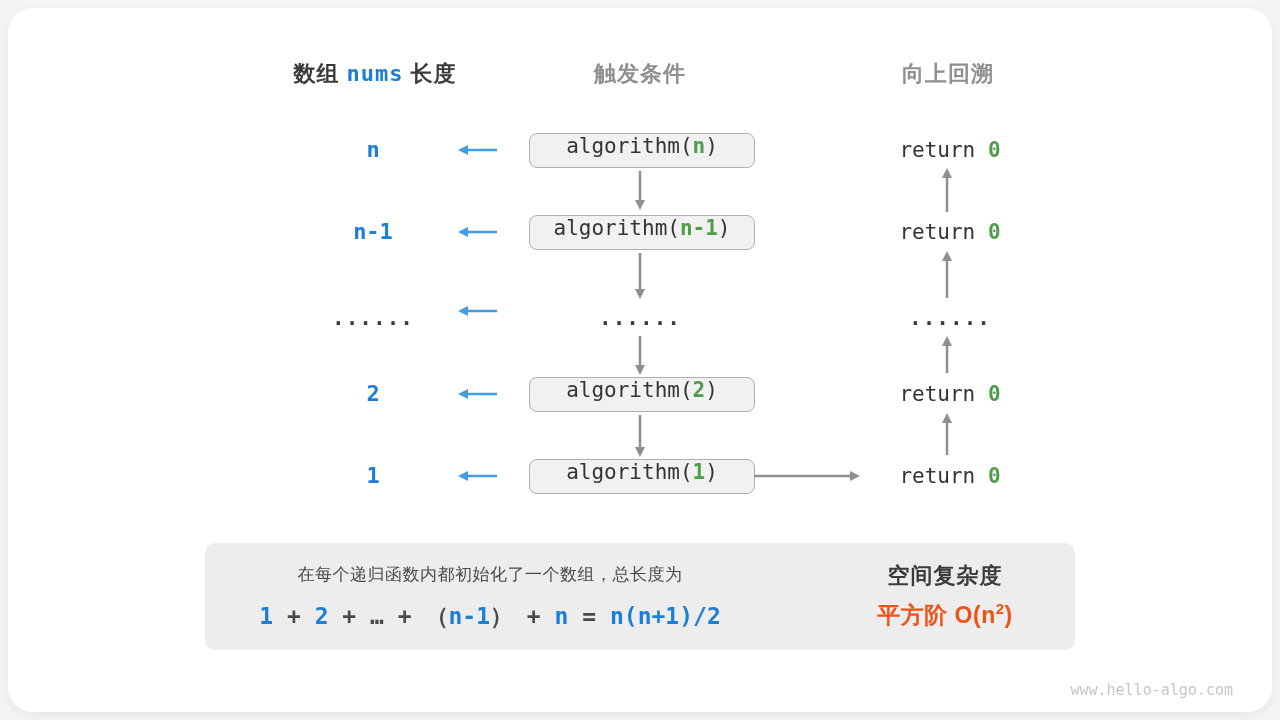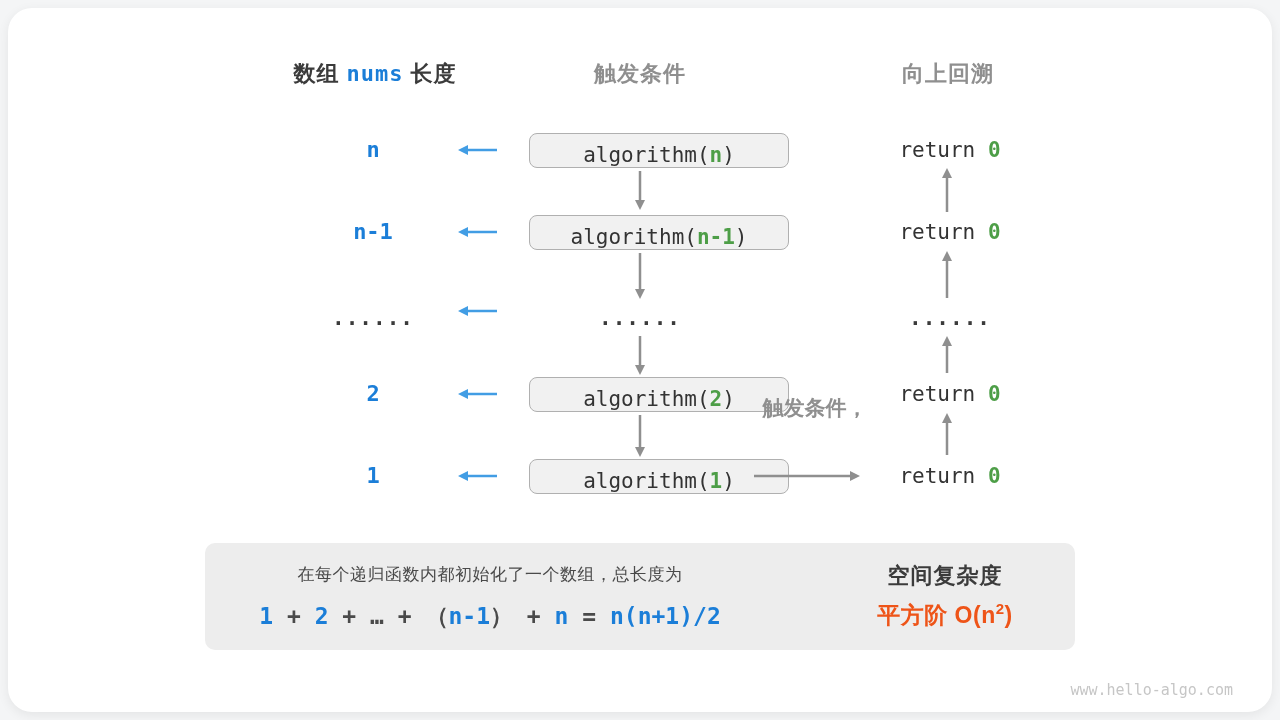--- a/index.html
+++ b/index.html
@@ -14,22 +14,22 @@
   .abs{position:absolute;}
   .ctr{text-align:center;}
   .hdr{font-size:22px;font-weight:bold;color:var(--gray);letter-spacing:1px;}
   .hdr-left{color:var(--dark);letter-spacing:1px;}
   .code{font-family:"DejaVu Sans Mono","Liberation Mono",monospace;}
   .hdr-left .code{color:var(--blue);margin:0 7px;font-size:22px;}
   .size-label{font-size:22px;font-weight:bold;color:var(--blue);
               font-family:"DejaVu Sans Mono","Liberation Mono",monospace;}
   .ellipsis{font-size:21px;font-weight:bold;color:var(--dark);letter-spacing:1px;
             font-family:"DejaVu Sans Mono","Liberation Mono",monospace;}
-  .call-box{width:260px;height:35px;background:#f1f1f1;border:1.5px solid #b0b0b0;border-radius:8px;
-            display:flex;align-items:flex-end;justify-content:center;
+  .call-box{width:226px;height:35px;background:#f1f1f1;border:1.5px solid #b0b0b0;border-radius:8px;
+            display:flex;align-items:flex-start;justify-content:center;
             font-family:"DejaVu Sans Mono","Liberation Mono",monospace;font-size:21px;color:var(--code-dark);}
   .call-box .arg{color:var(--green);font-weight:bold;}
   .ret{font-family:"DejaVu Sans Mono","Liberation Mono",monospace;font-size:21px;color:var(--code-dark);
        height:30px;line-height:30px;}
   .ret .zero{color:var(--green);font-weight:bold;}
   .note{font-size:21px;font-weight:bold;color:var(--gray);line-height:36px;}
   .summary-box{background:#ededed;border-radius:10px;}
   .sum-desc{font-size:17px;color:var(--formula-dark);letter-spacing:.5px;}
   .formula{font-size:23px;font-weight:bold;font-family:"DejaVu Sans Mono","Liberation Mono",monospace;}
   .fp-blue{color:var(--blue);}
@@ -77,21 +77,20 @@
     <span>)</span>
   </div>
 
 <div class="abs ctr ret" style="left:880px;top:135px;width:140px;"><span>return </span><span class="zero">0</span></div>
 <div class="abs ctr ret" style="left:880px;top:217px;width:140px;"><span>return </span><span class="zero">0</span></div>
 <div class="abs ctr ellipsis" style="left:880px;top:303px;width:140px;height:30px;line-height:30px;">......</div>
 <div class="abs ctr ret" style="left:880px;top:379px;width:140px;"><span>return </span><span class="zero">0</span></div>
 <div class="abs ctr ret" style="left:880px;top:461px;width:140px;"><span>return </span><span class="zero">0</span></div>
 
 <div class="abs ctr note" style="left:755px;top:390px;width:120px;">
-  <div>触发条件，</div>
 </div>
 
 <svg class="overlay" width="1280" height="720" viewBox="0 0 1280 720">
   <defs>
     <marker id="mgray" viewBox="0 0 10 10" refX="2" refY="5" markerWidth="4" markerHeight="4" orient="auto" markerUnits="strokeWidth">
         <path d="M0,0L10,5L0,10Z" fill="#8f8f8f"></path>
       </marker>
     <marker id="mblue" viewBox="0 0 10 10" refX="2" refY="5" markerWidth="4" markerHeight="4" orient="auto" markerUnits="strokeWidth">
         <path d="M0,0L10,5L0,10Z" fill="#429de4"></path>
       </marker>

